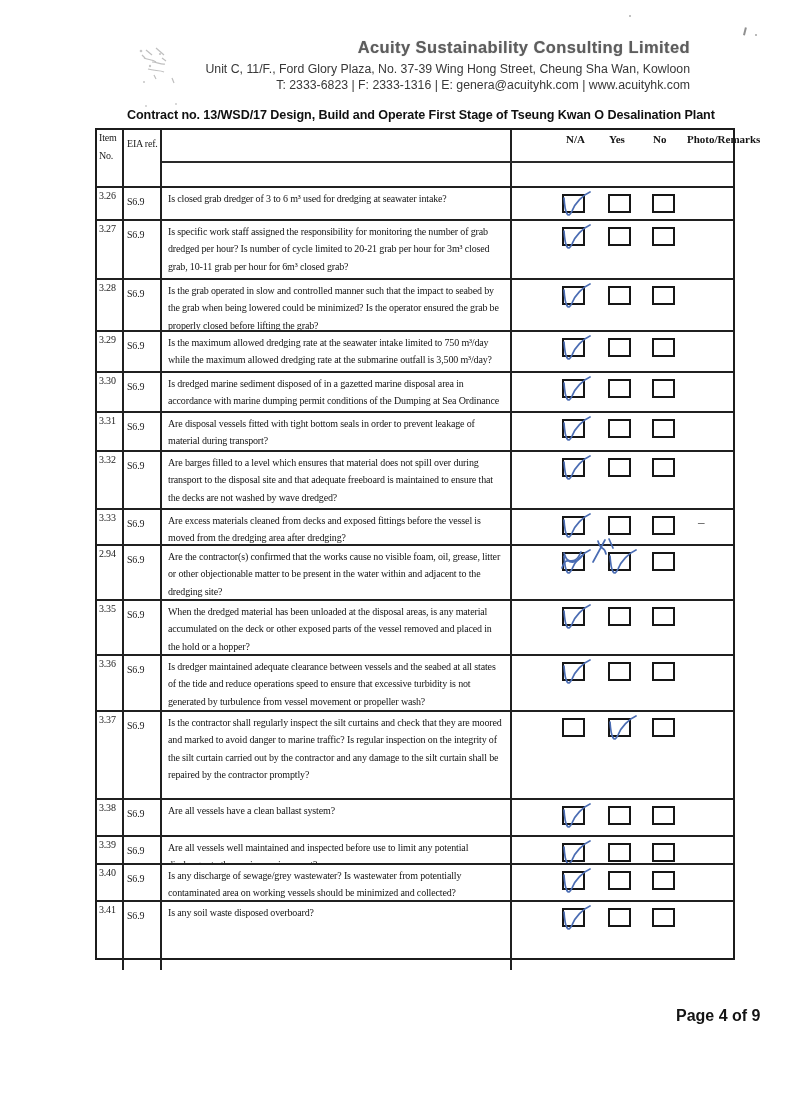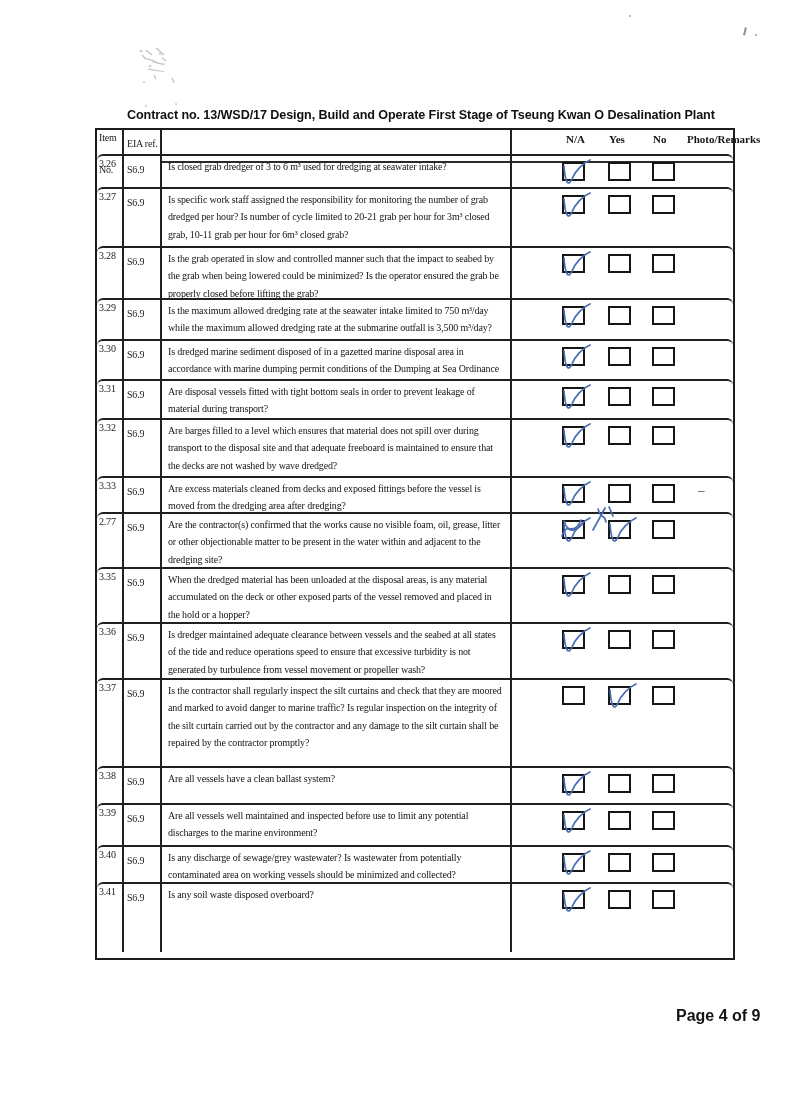--- a/index.html
+++ b/index.html
@@ -23,50 +23,50 @@
   .noise-a{position:absolute;left:741px;top:27px;width:3px;height:8px;border-right:2px solid #555;transform:rotate(14deg);opacity:.65;}
   .noise-b{position:absolute;left:755px;top:34px;width:2px;height:2px;background:#666;border-radius:50%;opacity:.6;}
   .noise-c{position:absolute;left:629px;top:15px;width:2px;height:2px;background:#777;border-radius:50%;opacity:.6;}
   
   .table{
     position:absolute;left:95px;top:128px;width:640px;height:832px;
     border:2px solid #1c1c1c;box-sizing:border-box;
     font-family:"Liberation Serif",serif;
   }
   .thead,.trow{display:flex;box-sizing:border-box;position:relative;}
-  .thead{height:24px;}
-  .trow{border-top:2px solid #202020;border-radius:6px;}
+  .thead{height:56px;}
+  .trow{border-top:2px solid #202020;}
   .c-item{width:27px;border-right:2px solid #202020;box-sizing:border-box;
     font-size:10px;padding:2px 0 0 2px;letter-spacing:-.2px;}
   .c-eia{width:38px;border-right:2px solid #202020;box-sizing:border-box;
     font-size:10px;padding:8px 0 0 3px;letter-spacing:-.2px;}
   .c-q{width:350px;border-right:2px solid #202020;box-sizing:border-box;
     font-size:10px;line-height:17.4px;letter-spacing:-.15px;
     padding:2px 6px 0 6px;overflow:hidden;color:#141414;}
   .c-checks{flex:1;position:relative;box-sizing:border-box;margin-left:40px;}
   .hl{position:absolute;top:3px;font-size:11px;font-weight:bold;color:#151515;}
   .hl-na{left:14px}.hl-yes{left:57px}.hl-no{left:101px}.hl-rem{left:135px}
   .hdr-item span{display:block;}
-  .hdr-item span:nth-child(2){margin-top:21px;}
+  .hdr-item span:nth-child(2){margin-top:7px;}
   .dline{position:absolute;left:65px;right:0;top:31px;height:2px;background:#2a2a2a;}
   
   #tbody .trow:nth-child(1){height:33px}
   #tbody .trow:nth-child(2){height:59px}
   #tbody .trow:nth-child(3){height:52px}
   #tbody .trow:nth-child(4){height:41px}
   #tbody .trow:nth-child(5){height:40px}
   #tbody .trow:nth-child(6){height:39px}
   #tbody .trow:nth-child(7){height:58px}
   #tbody .trow:nth-child(8){height:36px}
   #tbody .trow:nth-child(9){height:55px}
   #tbody .trow:nth-child(10){height:55px}
   #tbody .trow:nth-child(11){height:56px}
   #tbody .trow:nth-child(12){height:88px}
   #tbody .trow:nth-child(13){height:37px}
-  #tbody .trow:nth-child(14){height:42px}
+  #tbody .trow:nth-child(14){height:28px}
   #tbody .trow:nth-child(15){height:37px}
   #tbody .trow:nth-child(16){height:70px}
   
   .box{position:absolute;top:6px;width:23px;height:19px;border:2px solid #161616;
     box-sizing:border-box;background:#fff;}
   .b-na{left:10px}.b-yes{left:56px}.b-no{left:100px}
   .tick,.scr{display:none;position:absolute;left:-6px;top:-5px;width:36px;height:32px;
     overflow:visible;pointer-events:none;}
   .tick path,.scr path,.extra path{fill:none;stroke:#4a6cb3;stroke-width:1.7;
     stroke-linecap:round;stroke-linejoin:round;}
@@ -92,20 +92,25 @@
       <circle cx="18" cy="24" r="1.2"></circle>
         <circle cx="12" cy="40" r="1"></circle>
       <circle cx="14" cy="64" r="0.9"></circle>
         <circle cx="44" cy="62" r="0.9"></circle>
     </g>
   </svg>
   <div class="noise-a"></div>
   <div class="noise-b"></div>
   <div class="noise-c"></div>
 
+  <div class="letterhead">
+    <div class="company">Acuity Sustainability Consulting Limited</div>
+    <div class="address">Unit C, 11/F., Ford Glory Plaza, No. 37-39 Wing Hong Street, Cheung Sha Wan, Kowloon</div>
+    <div class="contact">T: 2333-6823 | F: 2333-1316 | E: genera@acuityhk.com | www.acuityhk.com</div>
+  </div>
 
   <div class="title">Contract no. 13/WSD/17 Design, Build and Operate First Stage of Tseung Kwan O Desalination Plant</div>
 
   <div class="table">
     <div class="thead">
       <div class="c-item hdr-item">
         <span>Item</span>
         <span>No.</span>
       </div>
       <div class="c-eia">EIA ref.</div>
@@ -297,21 +302,21 @@
       </span>
       <span class="box b-no">
         
         
       </span>
 
       <span class="remark">–</span>
     </div>
   </div>
         <div class="trow">
-    <div class="c-item">2.77</div>
+    <div class="c-item">2.94</div>
     <div class="c-eia">S6.9</div>
     <div class="c-q">Are the contractor(s) confirmed that the works cause no visible foam, oil, grease, litter or other objectionable matter to be present in the water within and adjacent to the dredging site?</div>
     <div class="c-checks">
       <span class="box b-na">
         <svg class="tick" viewBox="0 0 36 32" style="display: block;">
                 <path d="M6 7 C7 22 10 29 14 20 C17 12 25 4 32 1" stroke="#4a6cb3"></path>
               </svg>
         <svg class="scr" viewBox="0 0 36 32" style="display: block;">
                 <path d="M4 19 C9 3 15 21 23 3 M6 4 C10 17 18 15 25 6" stroke="#4a6cb3"></path>
               </svg>

